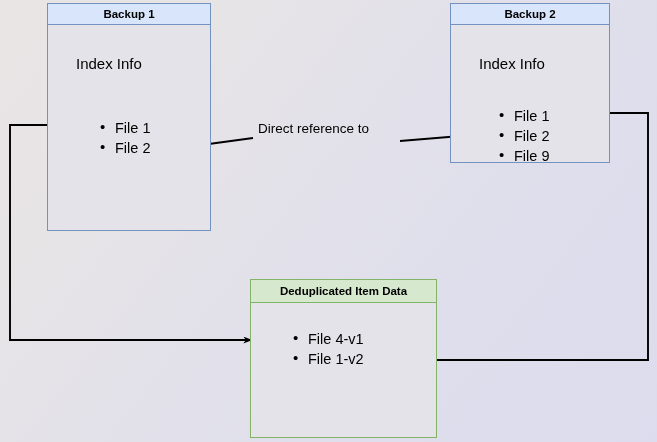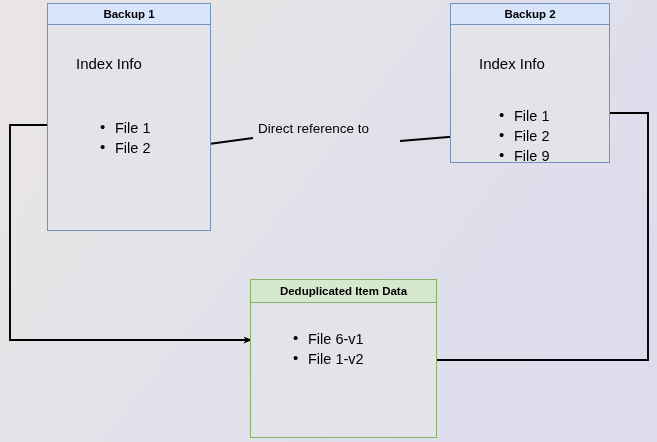--- a/index.html
+++ b/index.html
@@ -146,21 +146,21 @@
         <li>File 2</li>
         <li>File 9</li>
       </ul>
     </div>
   </div>
 
   <div class="box green" style="left:231px; top:279px; width:187px; height:159px;">
     <div class="hdr">Deduplicated Item Data</div>
     <div class="body">
       <ul class="filelist" style="left:42px; top:26px;">
-        <li>File 6-v1</li>
+        <li>File 4-v1</li>
         <li>File 1-v2</li>
       </ul>
     </div>
   </div>
 
   <div class="annot" style="left:258px; top:121px; width:140px;">
     <div>Direct reference to</div>
   </div>
 
 </div>

